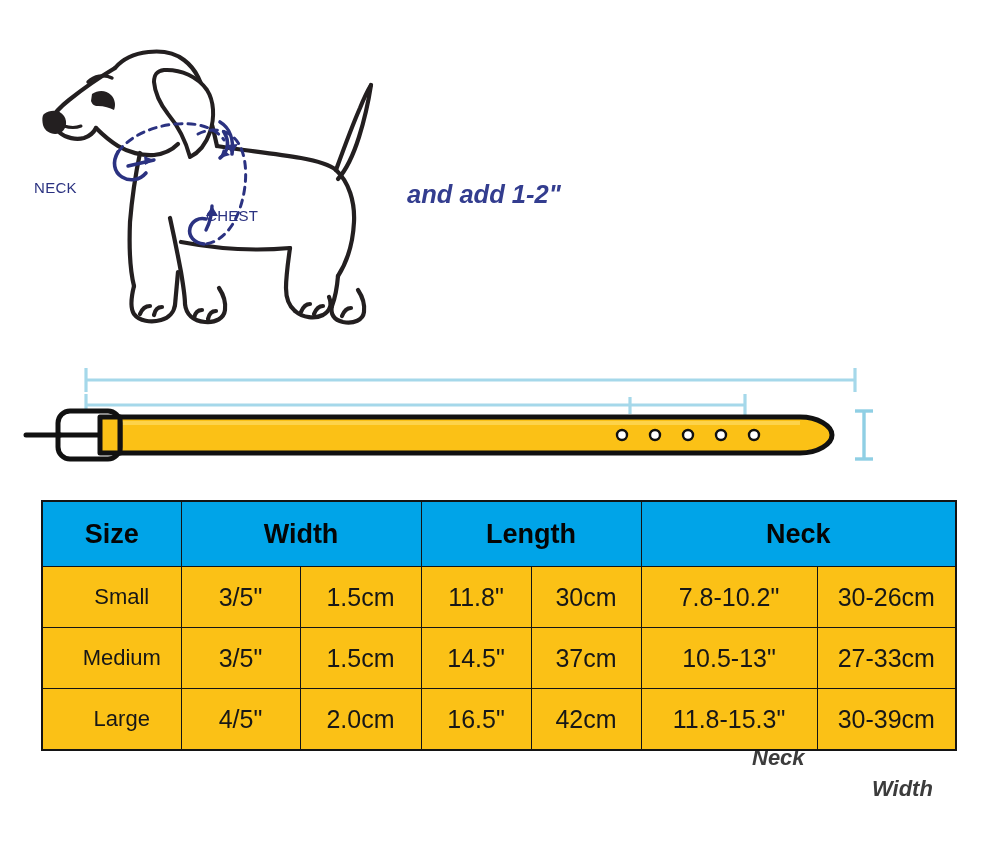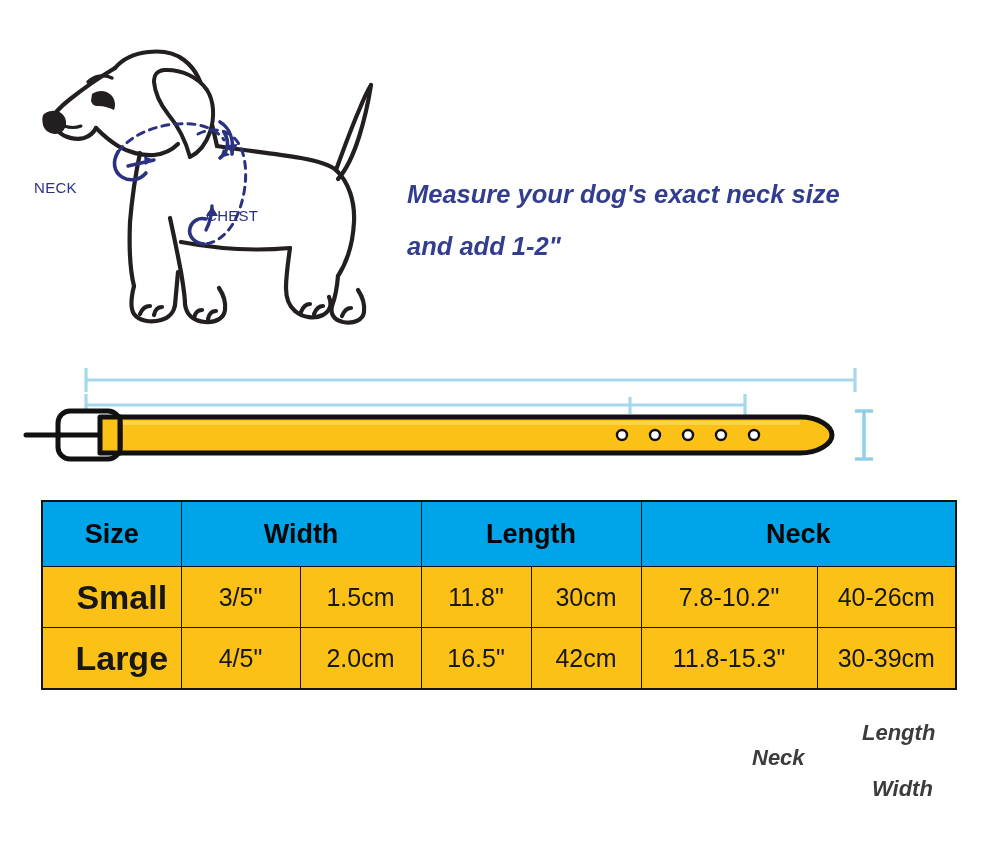--- a/index.html
+++ b/index.html
@@ -102,22 +102,22 @@
     height: 64px;
   }
   #size-table tbody td {
     background: #fbc116;
     color: #171717;
     font-size: 25px;
     height: 60px;
     font-weight: normal;
   }
   #size-table tbody td.size-cell {
-    font-weight: bold;
-    font-size: 34px;
+    font-weight: normal;
+    font-size: 22px;
     padding-left: 20px;
   }
   .col-size   { width: 139px; }
   .col-w-in   { width: 119px; }
   .col-w-cm   { width: 121px; }
   .col-l-in   { width: 110px; }
   .col-l-cm   { width: 110px; }
   .col-n-in   { width: 176px; }
   .col-n-cm   { width: 139px; }
 </style>
@@ -202,21 +202,20 @@
 
     <path d="M188 208 C192 200 194 192 194 184" fill="none" stroke="#2b3281" stroke-width="3.4" stroke-linecap="round"></path>
     <path d="M194 184 L188 194 L200 194 Z" fill="#2b3281" stroke="none"></path>
   </svg>
 
   <span class="diagram-label" id="neck-label">NECK</span>
   <span class="diagram-label" id="chest-label">CHEST</span>
 </div>
 
 <div id="headline">
-  <div class="line">Measure your dog's exact neck size</div>
   <div class="line">and add 1-2"</div>
 </div>
 
 <div id="collar-diagram">
   <svg width="1002" height="125" viewBox="0 0 1002 125">
 
     <g stroke="#a5d8ea" stroke-width="3.2" stroke-linecap="butt">
       <line x1="86" y1="25" x2="855" y2="25"></line>
       <line x1="86" y1="13" x2="86" y2="37"></line>
       <line x1="855" y1="13" x2="855" y2="37"></line>
@@ -280,21 +279,30 @@
     </tr>
   </thead>
   <tbody>
     <tr>
       <td class="size-cell">Small</td>
       <td>3/5"</td>
       <td>1.5cm</td>
       <td>11.8"</td>
       <td>30cm</td>
       <td>7.8-10.2"</td>
-      <td>40-26cm</td>
+      <td>30-26cm</td>
+    </tr>
+    <tr>
+      <td class="size-cell">Medium</td>
+      <td>3/5"</td>
+      <td>1.5cm</td>
+      <td>14.5"</td>
+      <td>37cm</td>
+      <td>10.5-13"</td>
+      <td>27-33cm</td>
     </tr>
     <tr>
       <td class="size-cell">Large</td>
       <td>4/5"</td>
       <td>2.0cm</td>
       <td>16.5"</td>
       <td>42cm</td>
       <td>11.8-15.3"</td>
       <td>30-39cm</td>
     </tr>

